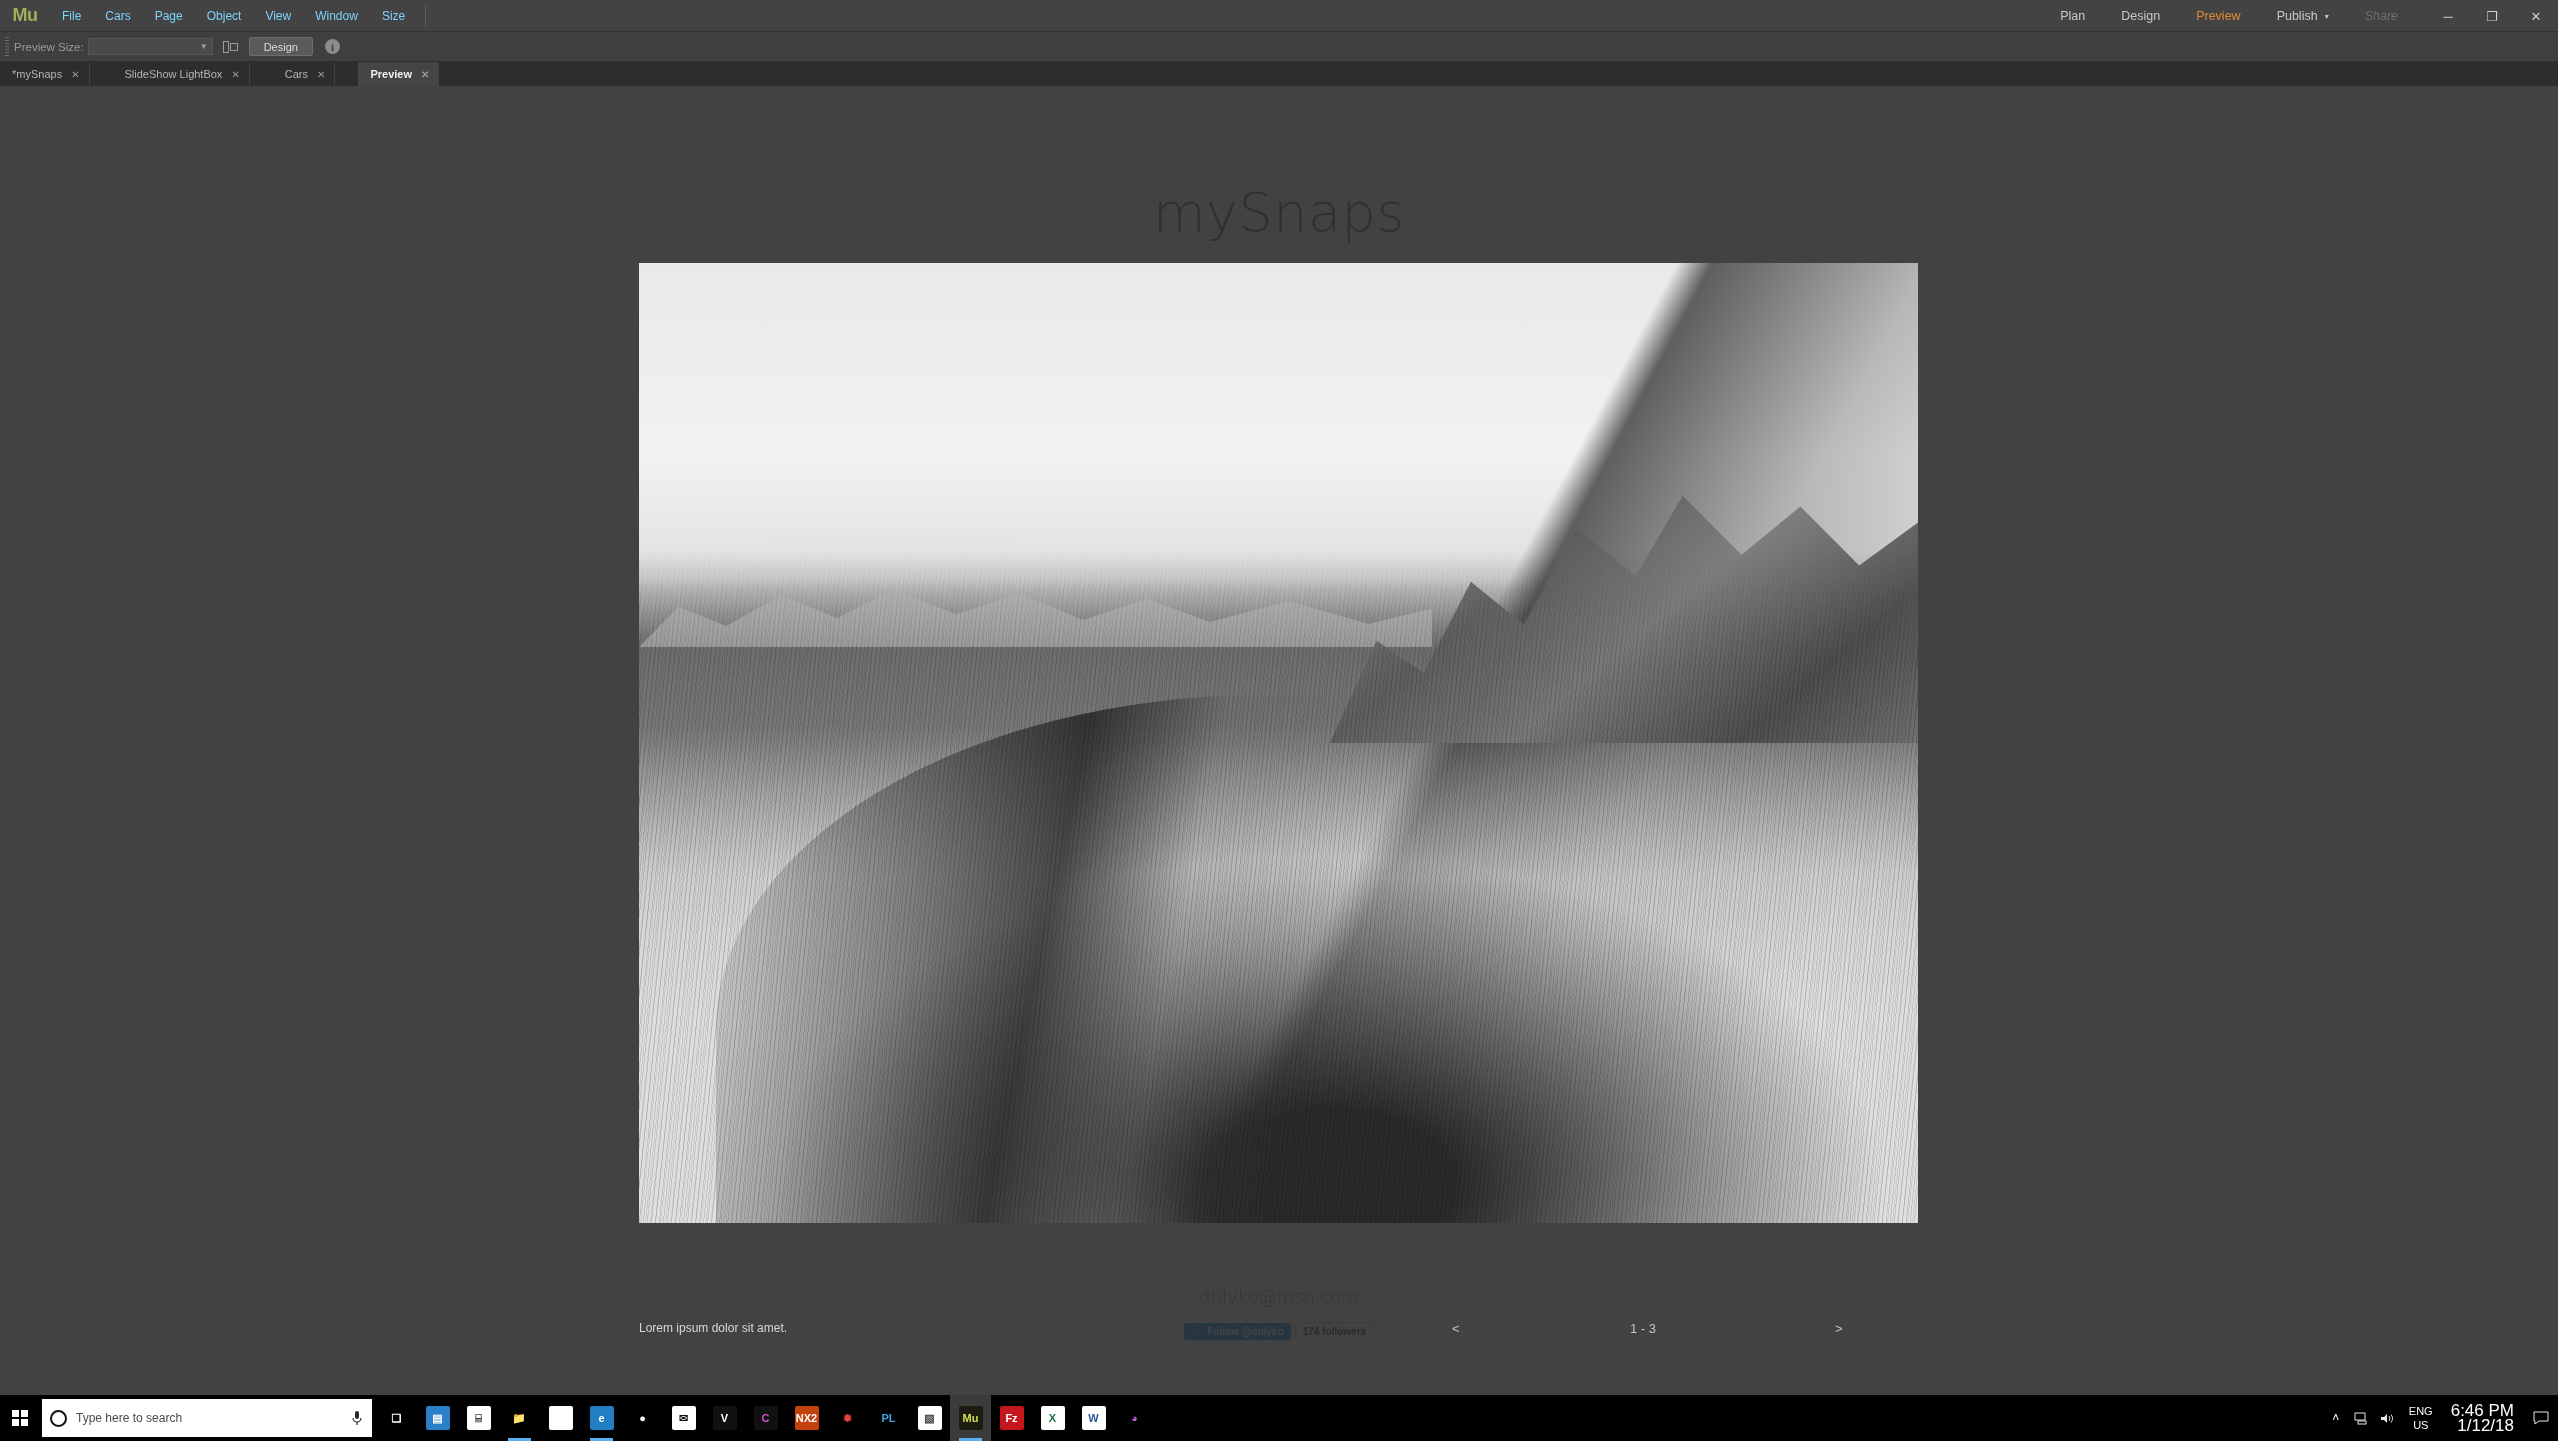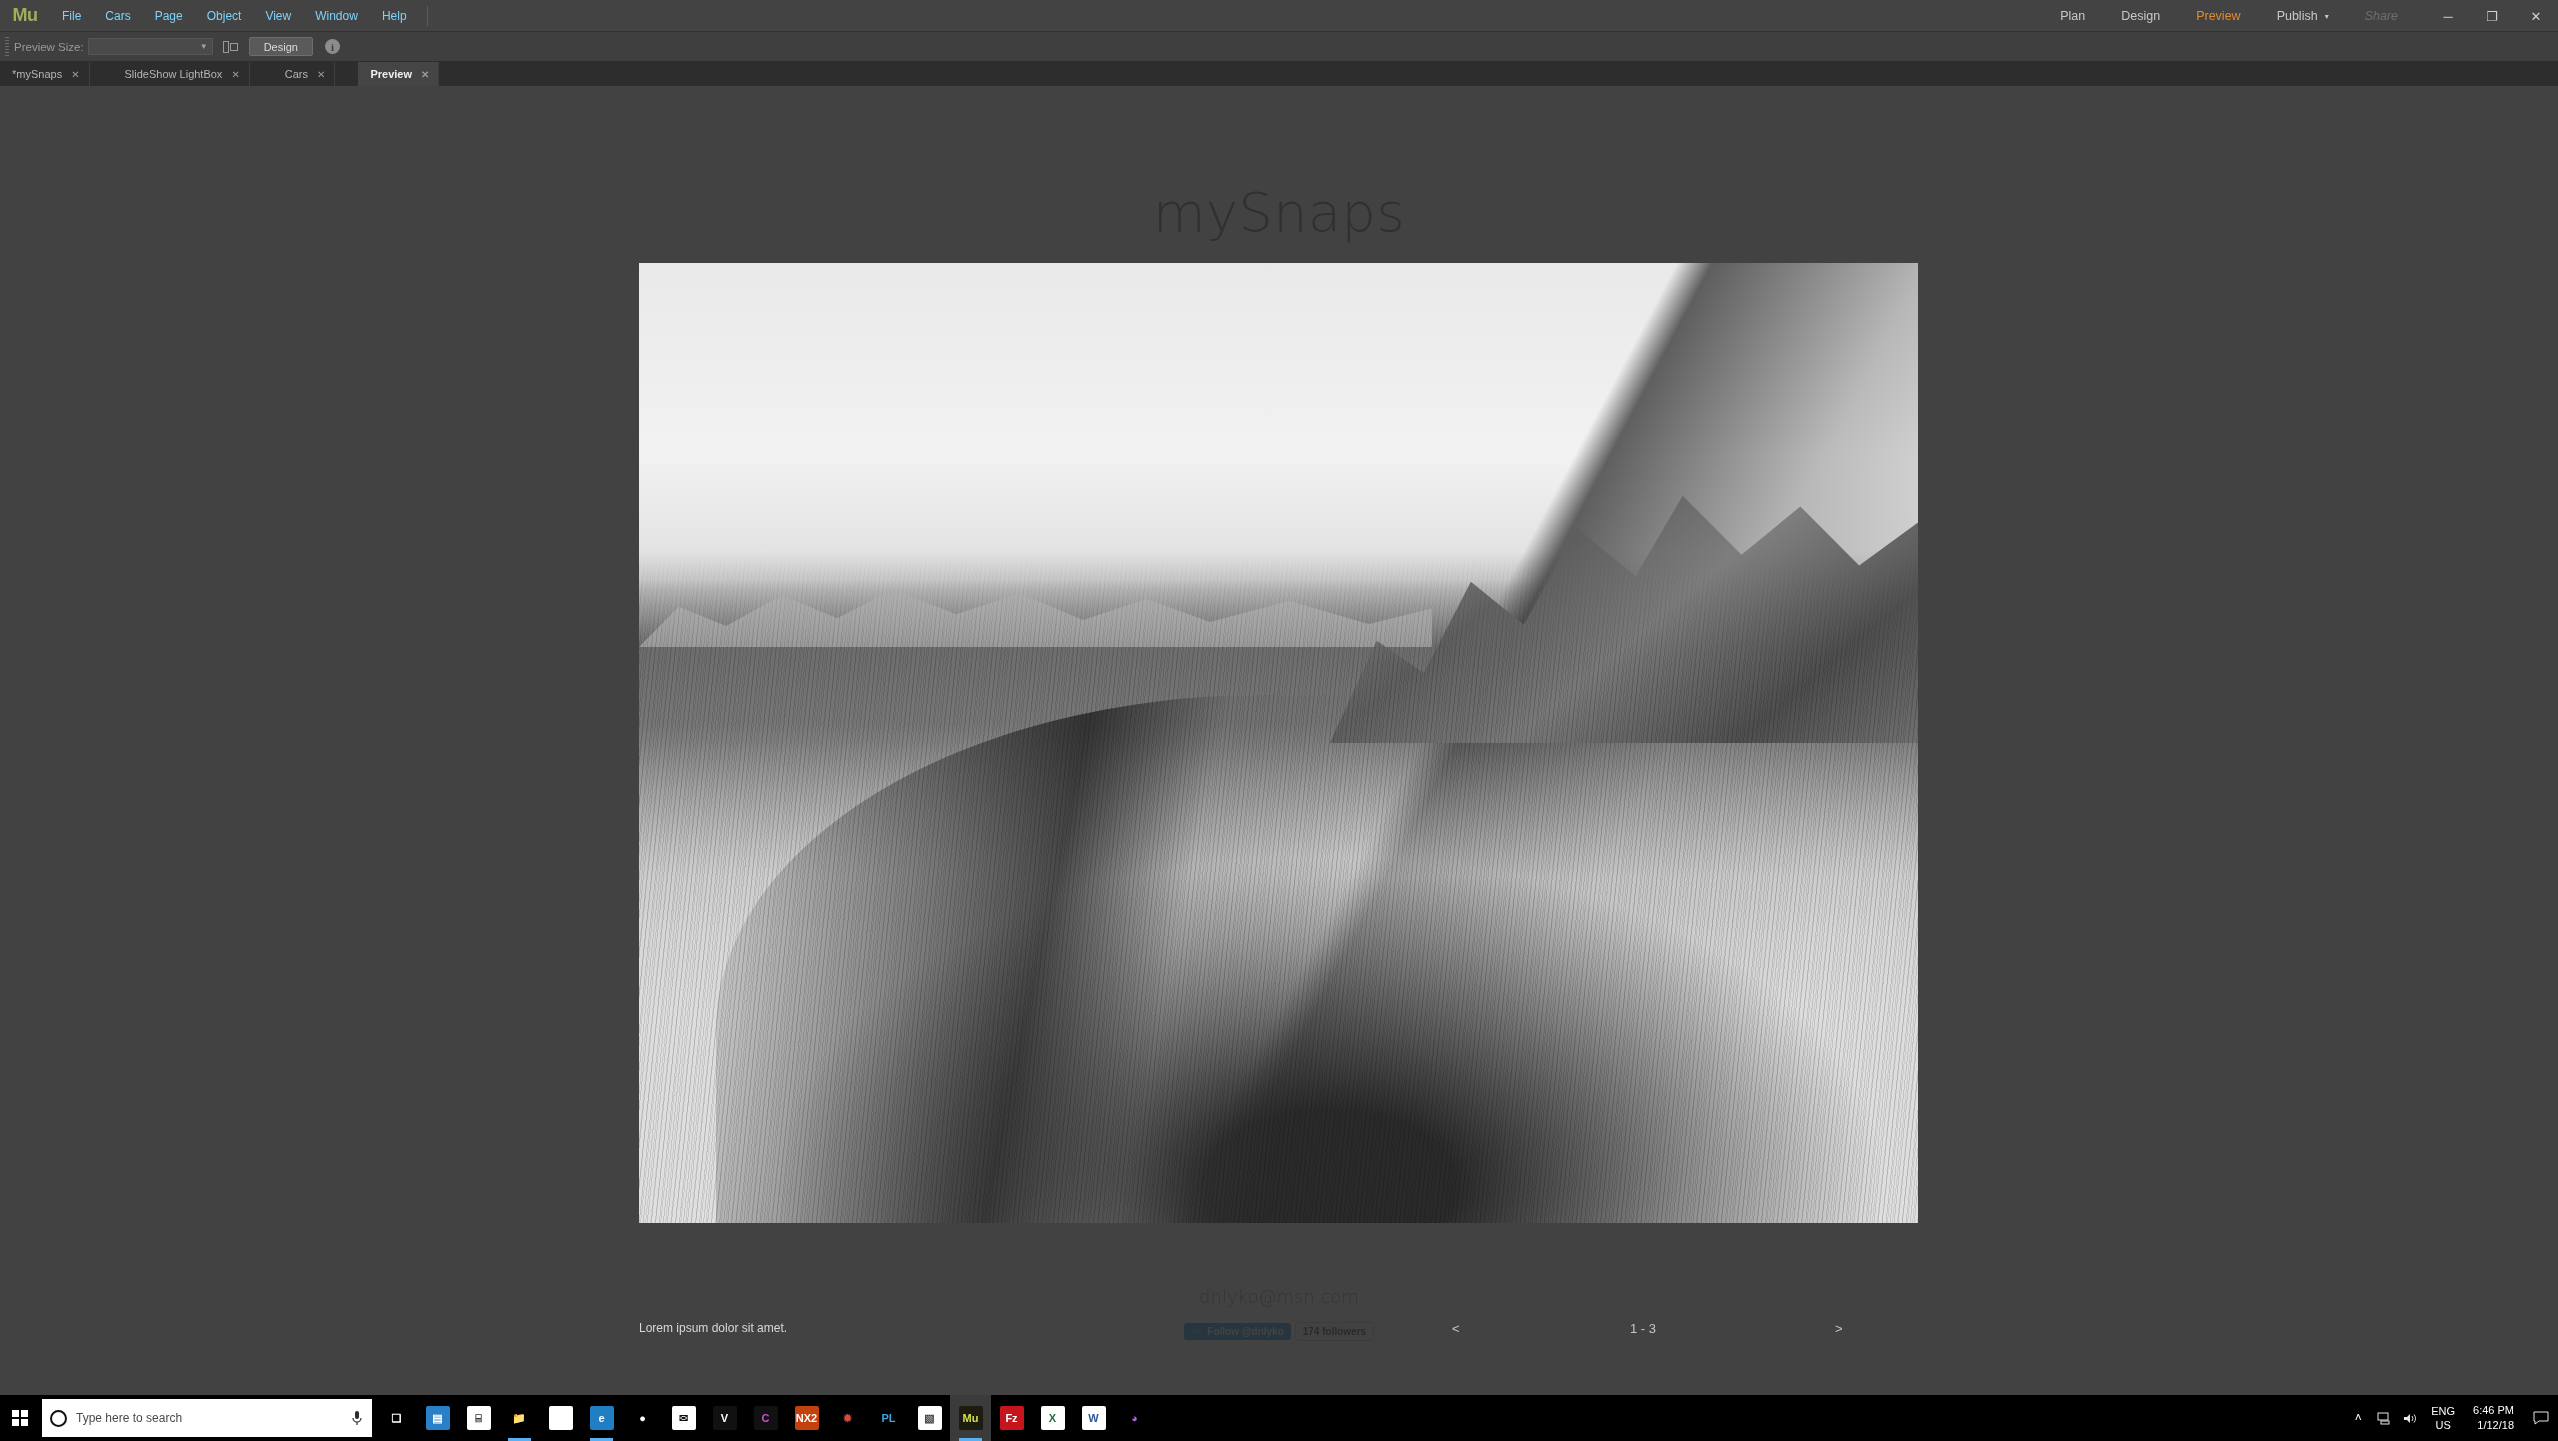--- a/index.html
+++ b/index.html
@@ -206,37 +206,37 @@
   }
   .tbicon.active { background: #3b3b3b; }
   .tbicon.active::after, .tbicon.running::after {
     content:''; position:absolute; bottom: 0; left: 9px; right: 9px; height: 3px; background: #5ab0f0;
   }
   .gl { width: 24px; height: 24px; display:flex; align-items:center; justify-content:center;
         font-size: 11px; font-weight: bold; border-radius: 2px; }
   .tray { margin-left: auto; display: flex; align-items: center; height: 46px; color: #fff; }
   .tray-icon { width: 26px; height: 46px; display:flex; align-items:center; justify-content:center; font-size: 12px; }
   .tray-lang { padding: 0 8px; font-size: 11px; line-height: 14px; text-align: center; }
-  .tray-clock { padding: 0 10px; font-size: 11px; line-height: 15px; text-align: right; }
+  .tray-clock { padding: 0 10px; font-size: 17px; line-height: 15px; text-align: right; }
   .tray-action { width: 34px; height: 46px; display:flex; align-items:center; justify-content:center; }
 </style>
 </head>
 <body>
 
 <div id="app-window">
 
   <div class="menubar">
     <div class="mu-logo">Mu</div>
     <div class="menu-item">File</div>
     <div class="menu-item">Cars</div>
     <div class="menu-item">Page</div>
     <div class="menu-item">Object</div>
     <div class="menu-item">View</div>
     <div class="menu-item">Window</div>
-    <div class="menu-item">Help</div>
+    <div class="menu-item">Size</div>
     <div class="menu-sep"></div>
 
     <div class="topright">
       <div class="mode-item">Plan</div>
       <div class="mode-item">Design</div>
       <div class="mode-item active">Preview</div>
       <div class="mode-item">
         <span>Publish</span><span class="caret">▾</span>
       </div>
       <div class="mode-item disabled">Share</div>

